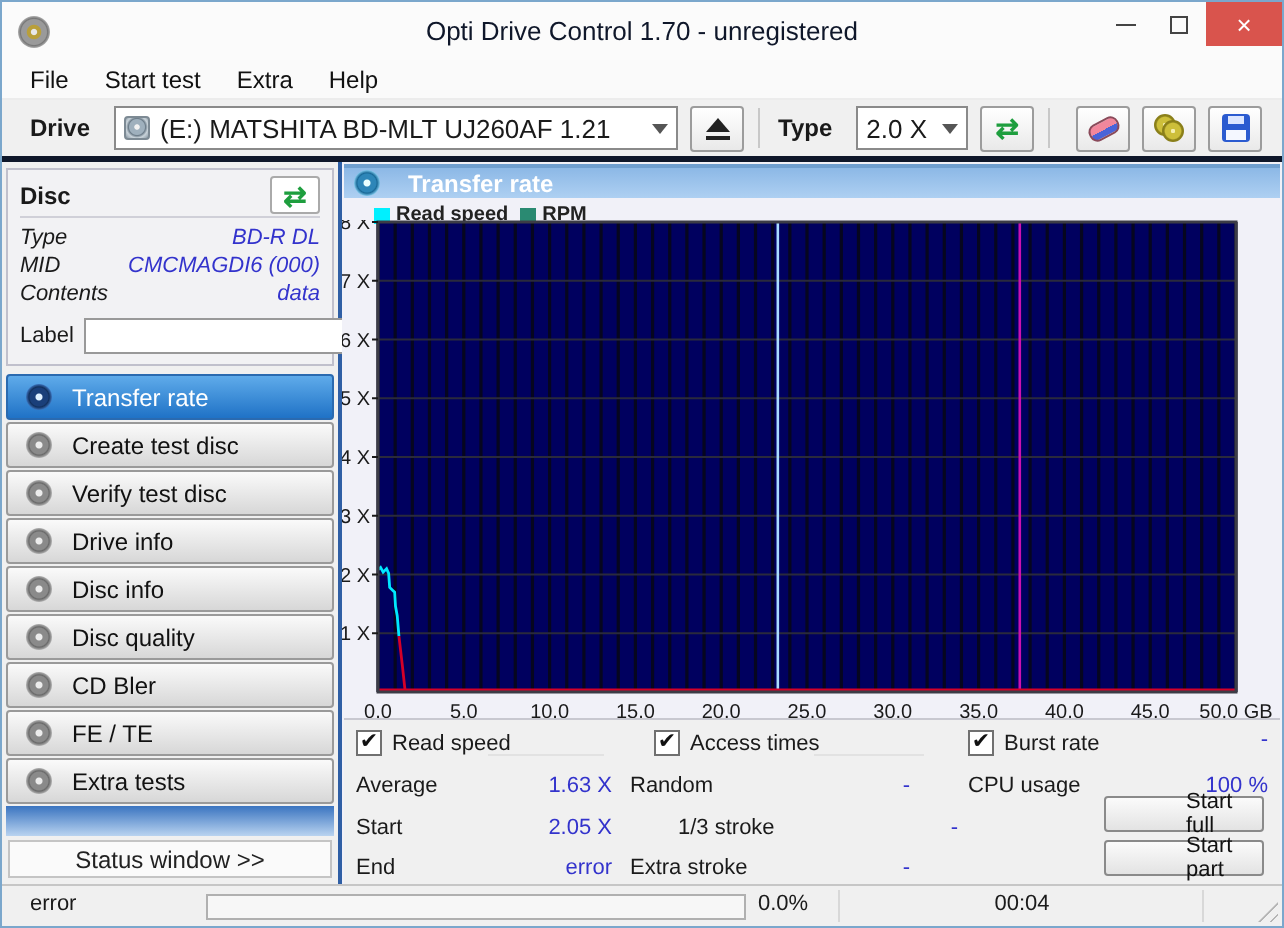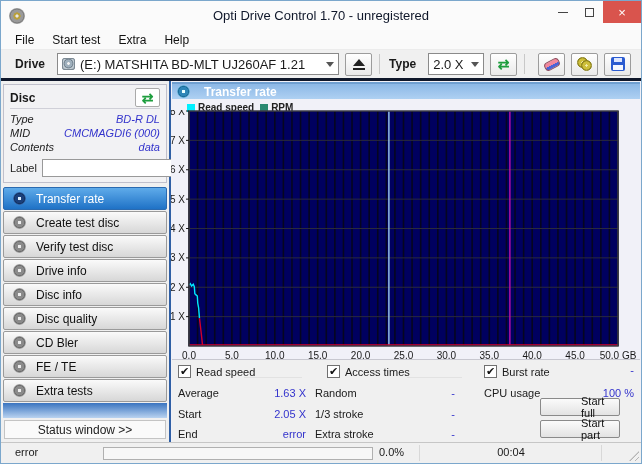--- a/index.html
+++ b/index.html
@@ -92,21 +92,21 @@
   .chk-row { position:absolute; top:4px; height:15px; display:flex; align-items:center; gap:5px; }
   .checkbox { width:13px; height:13px; background:#fff; border:1px solid #707070; display:flex; align-items:center; justify-content:center; font-size:11px; color:#111; line-height:1; }
   .chk-label { font-size:11px; }
   .faint-line { position:absolute; height:1px; background:#e2e2e2; top:17px; }
   .stat-row { position:absolute; display:flex; justify-content:space-between; height:14px; line-height:14px; }
   .stat-row .v { color:#3333cc; }
   .col1 { left:6px; width:128px; }
   .col2 { left:143px; width:140px; }
   .col3 { left:312px; width:150px; }
   .burst-val { position:absolute; top:4px; left:312px; width:150px; text-align:right; color:#3333cc; }
-  .action-btn { position:absolute; right:20px; width:80px; height:18px; background:linear-gradient(#fbfbfb,#e3e3e3); border:1px solid #8a8a8a; border-radius:2px; display:flex; align-items:center; justify-content:center; font-size:11px; color:#111;padding-left:40px; }
+  .action-btn { position:absolute; right:8px; width:80px; height:18px; background:linear-gradient(#fbfbfb,#e3e3e3); border:1px solid #8a8a8a; border-radius:2px; display:flex; align-items:center; justify-content:center; font-size:11px; color:#111;padding-left:40px; }
 
   
   .statusbar { height:21px; flex:none; background:#f0f0f0; border-top:1px solid #c6c6c6; position:relative; font-size:11px; }
   .sb-msg { position:absolute; left:14px; top:3px; }
   .sb-progress { position:absolute; left:102px; top:4px; width:270px; height:13px; border:1px solid #b0b0b0; background:#f7f7f7; }
   .sb-pct { position:absolute; left:378px; top:3px; }
   .sb-sep { position:absolute; top:2px; bottom:2px; width:1px; background:#d8d8d8; }
   .sb-time { position:absolute; left:420px; width:180px; text-align:center; top:3px; }
   .sb-grip { position:absolute; right:2px; bottom:2px; width:10px; height:10px;
     background:repeating-linear-gradient(135deg, transparent 0 3px, #b5b5b5 3px 4px); clip-path:polygon(100% 0, 100% 100%, 0 100%); }
@@ -391,21 +391,21 @@
         </div>
         <div class="stat-row col1" style="top:67px;">
           <span>End</span>
           <span class="v">error</span>
         </div>
 
         <div class="stat-row col2" style="top:26px;">
           <span>Random</span>
           <span class="v">-</span>
         </div>
-        <div class="stat-row col2" style="top:47px;">
+        <div class="stat-row col2" style="top:47px;margin-left:24px;">
           <span>1/3 stroke</span>
           <span class="v">-</span>
         </div>
         <div class="stat-row col2" style="top:67px;">
           <span>Extra stroke</span>
           <span class="v">-</span>
         </div>
 
         <div class="stat-row col3" style="top:26px;">
           <span>CPU usage</span>

